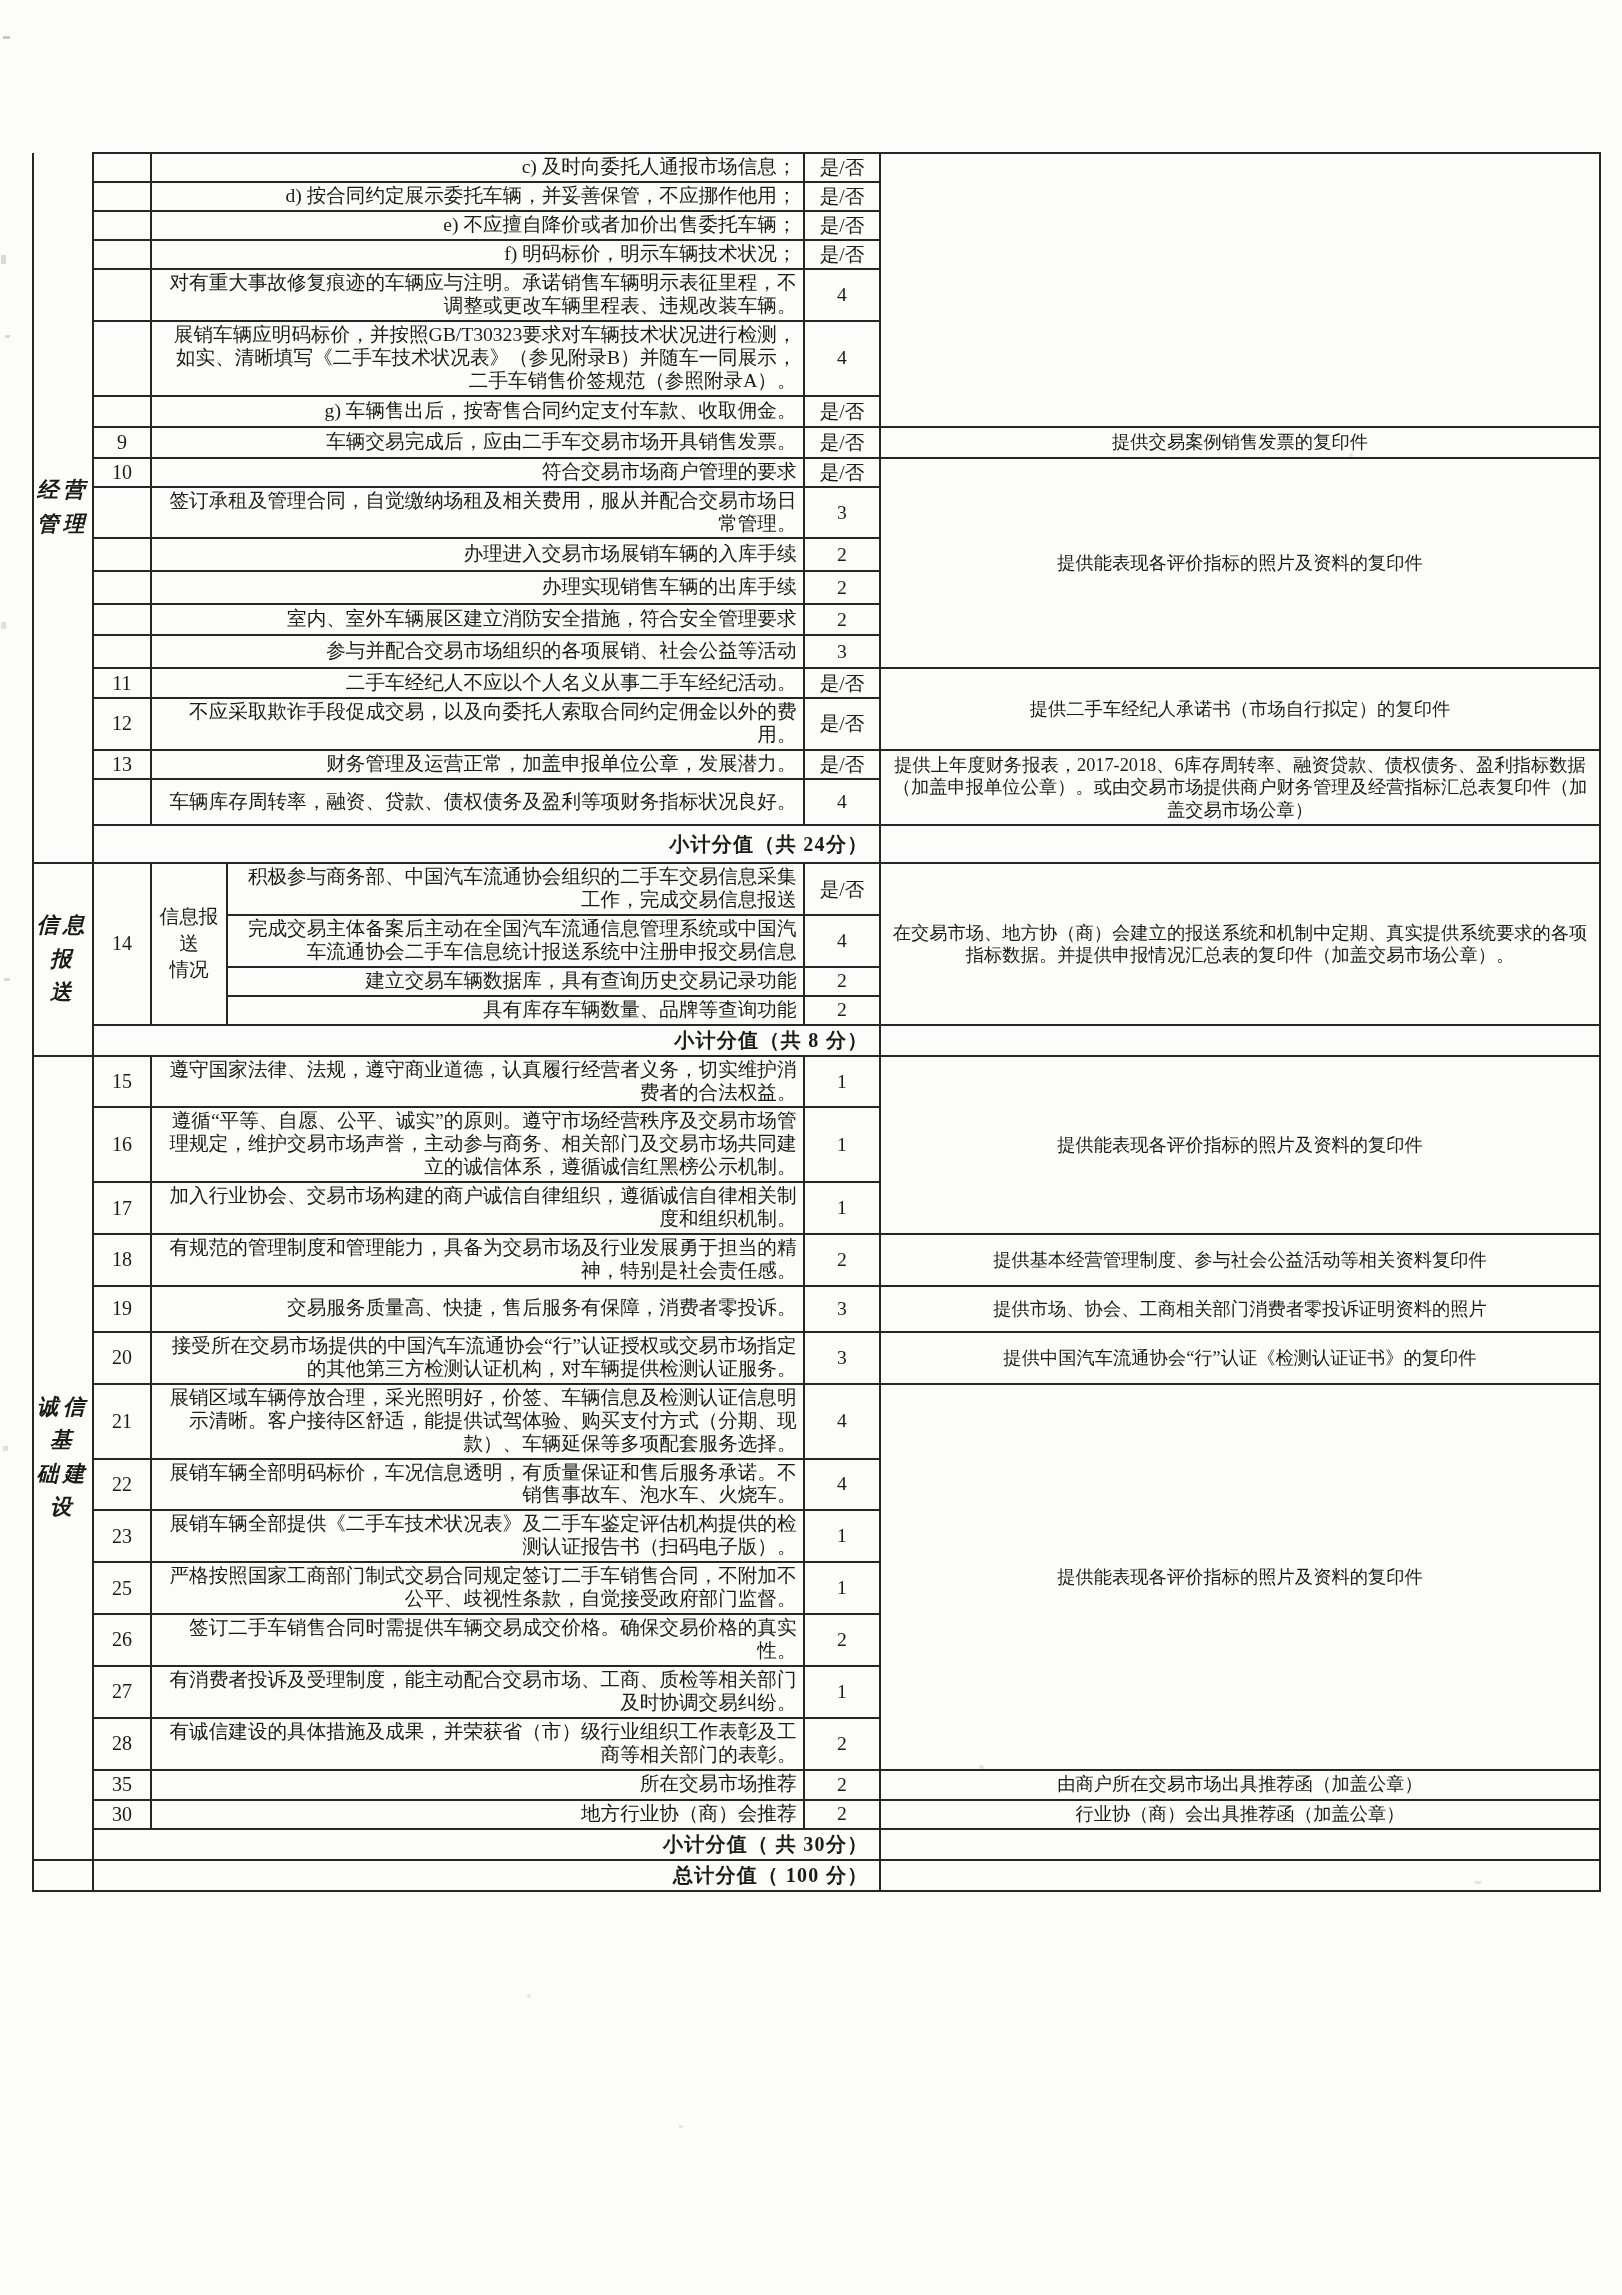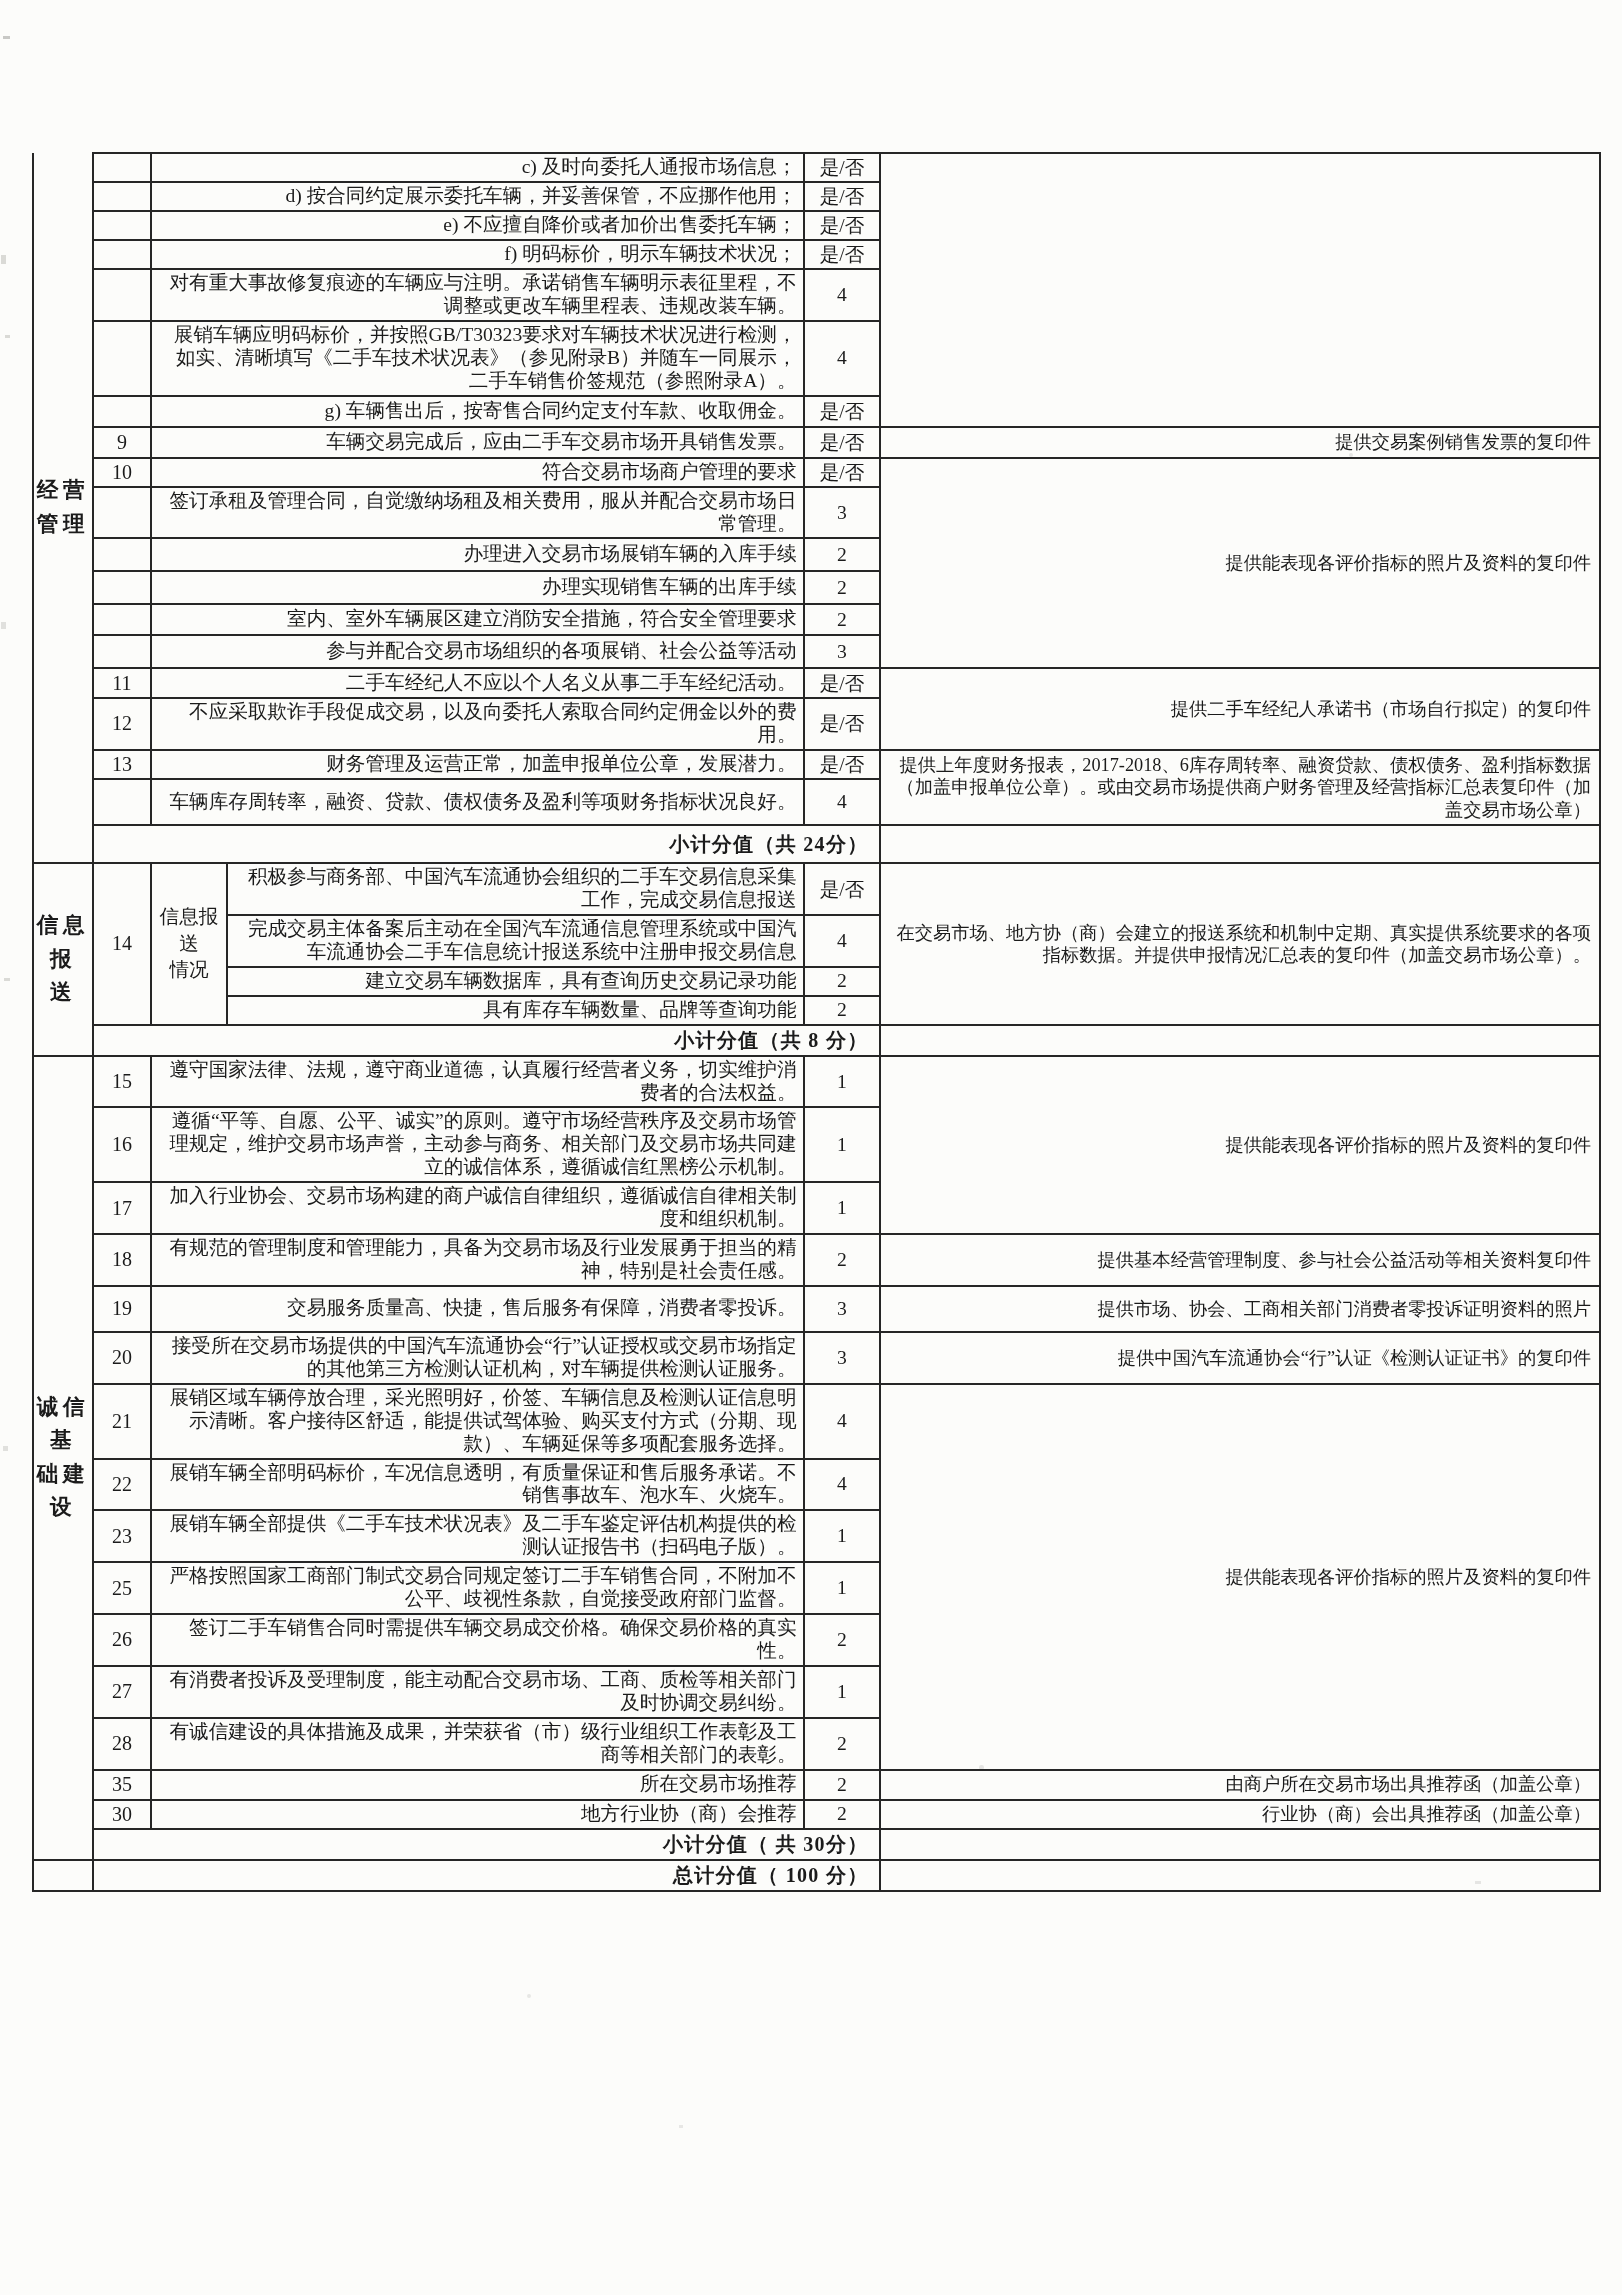--- a/index.html
+++ b/index.html
@@ -7,29 +7,29 @@
   .page{position:relative;width:1623px;height:2295px;background:#fcfcfa;overflow:hidden;}
 
   table.eval{
     position:absolute;left:32px;top:152px;width:1567px;
     border-collapse:collapse;table-layout:fixed;
     color:#1b1b1b;
   }
   td{border:2px solid #262626;vertical-align:middle;overflow:hidden;}
   td.cat{
     font-size:21.6px;text-align:center;white-space:pre-line;
-    letter-spacing:4.6px;line-height:1.55;vertical-align:middle;font-weight:bold;
+    letter-spacing:4.6px;line-height:1.55;vertical-align:middle;font-weight:bold;font-style:italic;
   }
   td.cat-empty{border:2px solid #262626;}
   td.no-top{border-top:none;}
   td.num{font-size:20px;text-align:center;padding:0 1.3px;}
   td.sub{font-size:19.6px;text-align:center;white-space:pre-line;line-height:1.35;}
   td.content{font-size:19.6px;line-height:1.17;padding:2px 6.5px;text-align:right;}
   td.score{font-size:19.6px;text-align:center;padding:0 1.3px;}
-  td.note{font-size:18.3px;line-height:1.22;padding:2.6px 7.9px;text-align:right;border-radius:7px;}
+  td.note{font-size:18.3px;line-height:1.22;padding:2.6px 7.9px;text-align:center;border-radius:7px;}
   td.subtotal{font-size:20px;font-weight:bold;text-align:right;padding-right:10.5px;letter-spacing:1.3px;}
 
   
   .artifact{position:absolute;background:#8a8a86;}
 </style>
 </head>
 <body>
 
 <div class="page">
 

